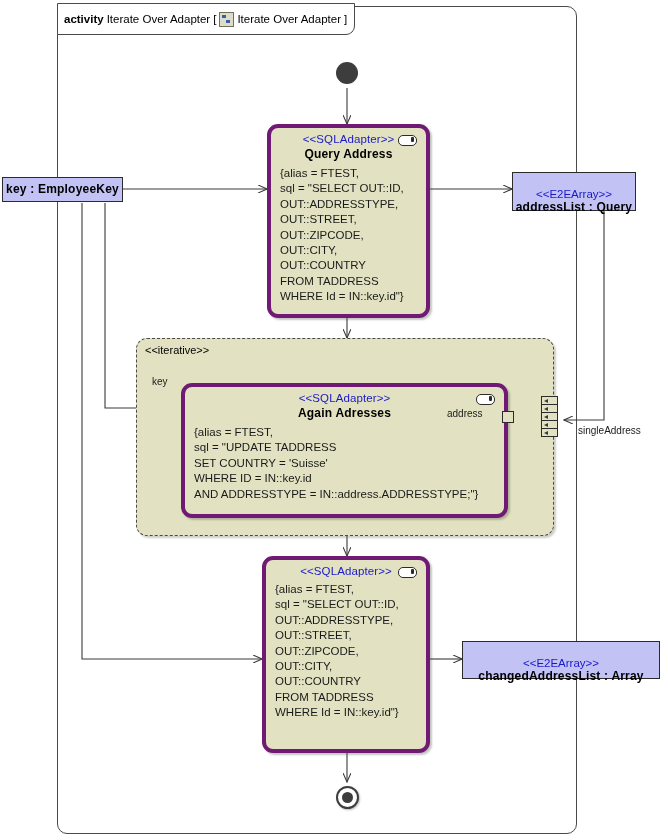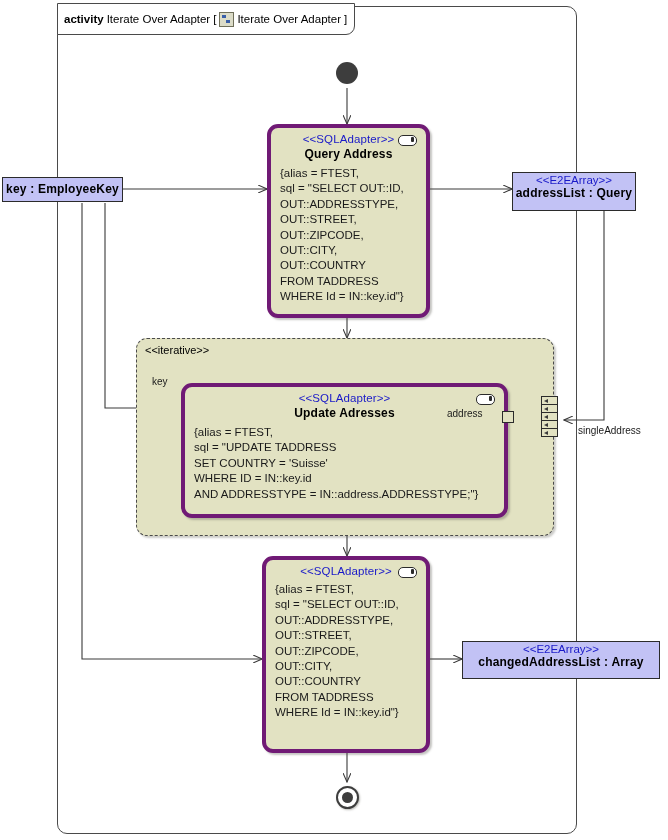--- a/index.html
+++ b/index.html
@@ -65,21 +65,21 @@
   .pill::after{
     content:"";position:absolute;right:2px;top:1px;width:3px;height:5px;
     background:#2b2b2b;border-radius:1px;
   }
 
   
   .obj-node{
     background:#c2c2f5;border:1px solid #2b2b2b;box-sizing:border-box;
     text-align:center;
   }
-  .obj-stereo{color:#1919c8;font-size:11.5px;line-height:14px;margin-top:0;}
+  .obj-stereo{color:#1919c8;font-size:11.5px;line-height:14px;margin-top:14px;}
   .obj-name{color:#000;font-weight:bold;font-size:12px;line-height:15px;
             margin-top:-1px;letter-spacing:.2px;}
 
   
   #iterative-region{
     background:#e2e2c2;border:1px dashed #4a4a4a;border-radius:11px;
     box-sizing:border-box;
     box-shadow:2px 2px 2px rgba(90,90,80,.30);
   }
   #iterative-label{
@@ -201,21 +201,21 @@
   <div class="abs" id="iterative-region" style="left:136px;top:338px;width:418px;height:198px;"></div>
 
   <div class="abs" id="iterative-label" style="left:145px;top:344px;">&lt;&lt;iterative&gt;&gt;</div>
 
   <div class="abs pin-label" style="left:152px;top:375px;">key</div>
   <div class="abs pin-square" style="left:196px;top:402px;width:12px;height:12px;"></div>
 
   <div class="abs action-node" style="left:181px;top:383px;width:327px;height:135px;">
     <div class="pill"></div>
     <div class="stereotype">&lt;&lt;SQLAdapter&gt;&gt;</div>
-    <div class="node-name">Update Adresses</div>
+    <div class="node-name">Again Adresses</div>
     <div class="node-body">{alias = FTEST,
 sql = "UPDATE TADDRESS
 SET COUNTRY = 'Suisse'
 WHERE ID = IN::key.id
 AND ADDRESSTYPE = IN::address.ADDRESSTYPE;"}</div>
   </div>
 
   <div class="abs pin-label" style="left:447px;top:407px;">address</div>
   <div class="abs pin-square" style="left:502px;top:411px;width:12px;height:12px;"></div>
 

